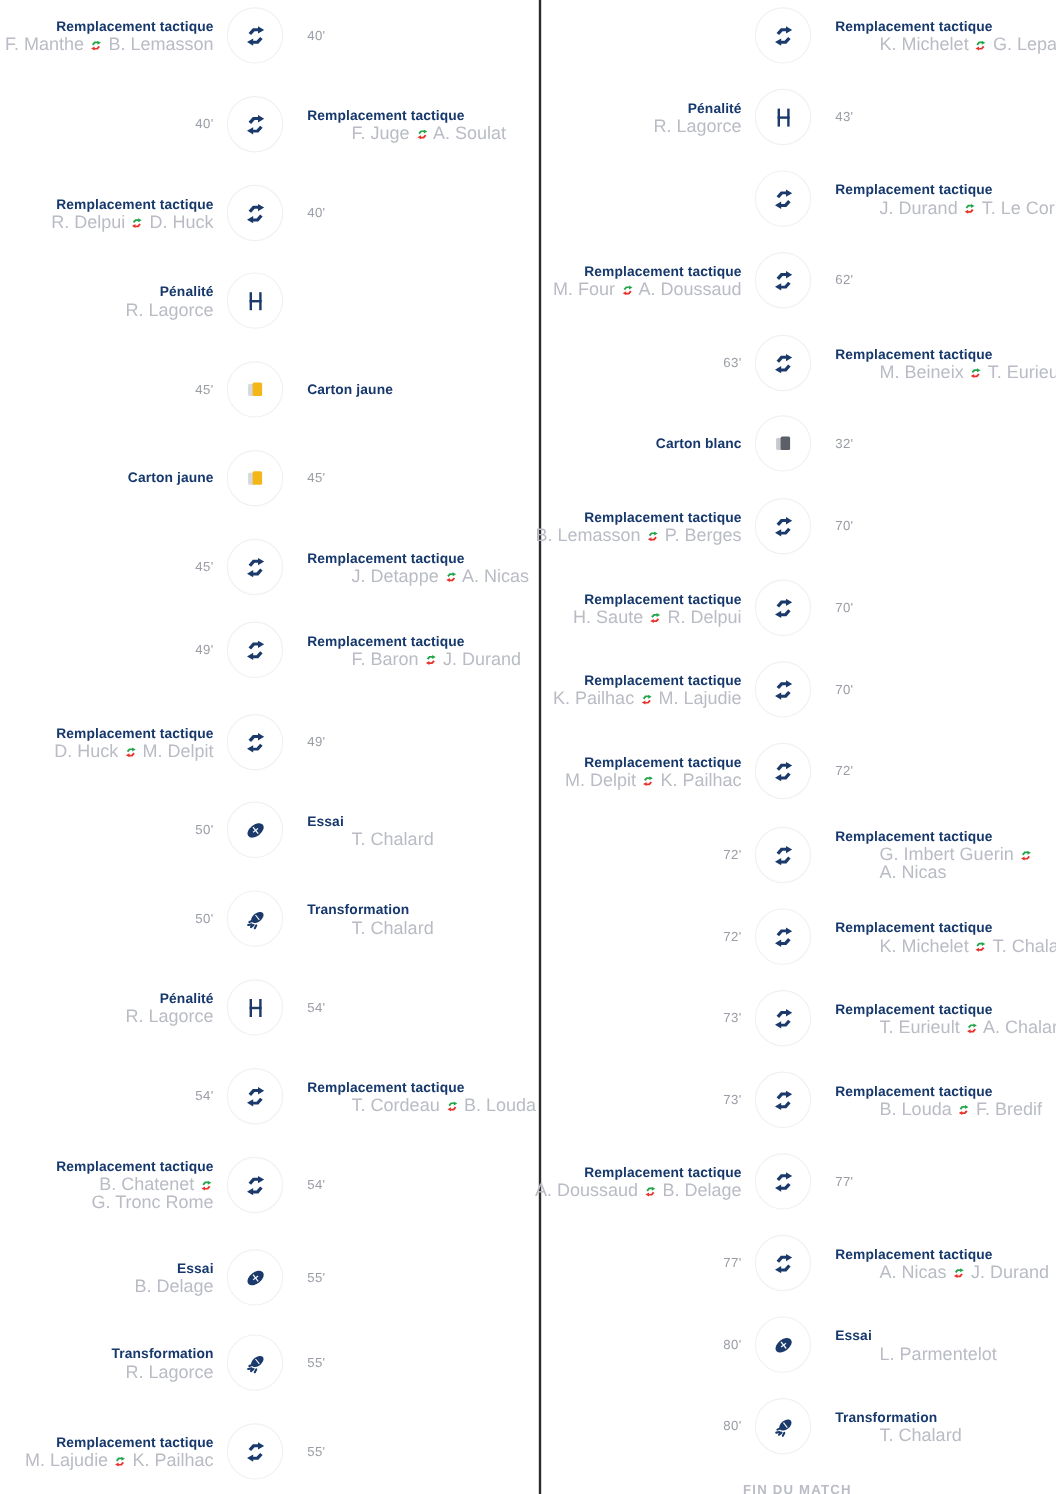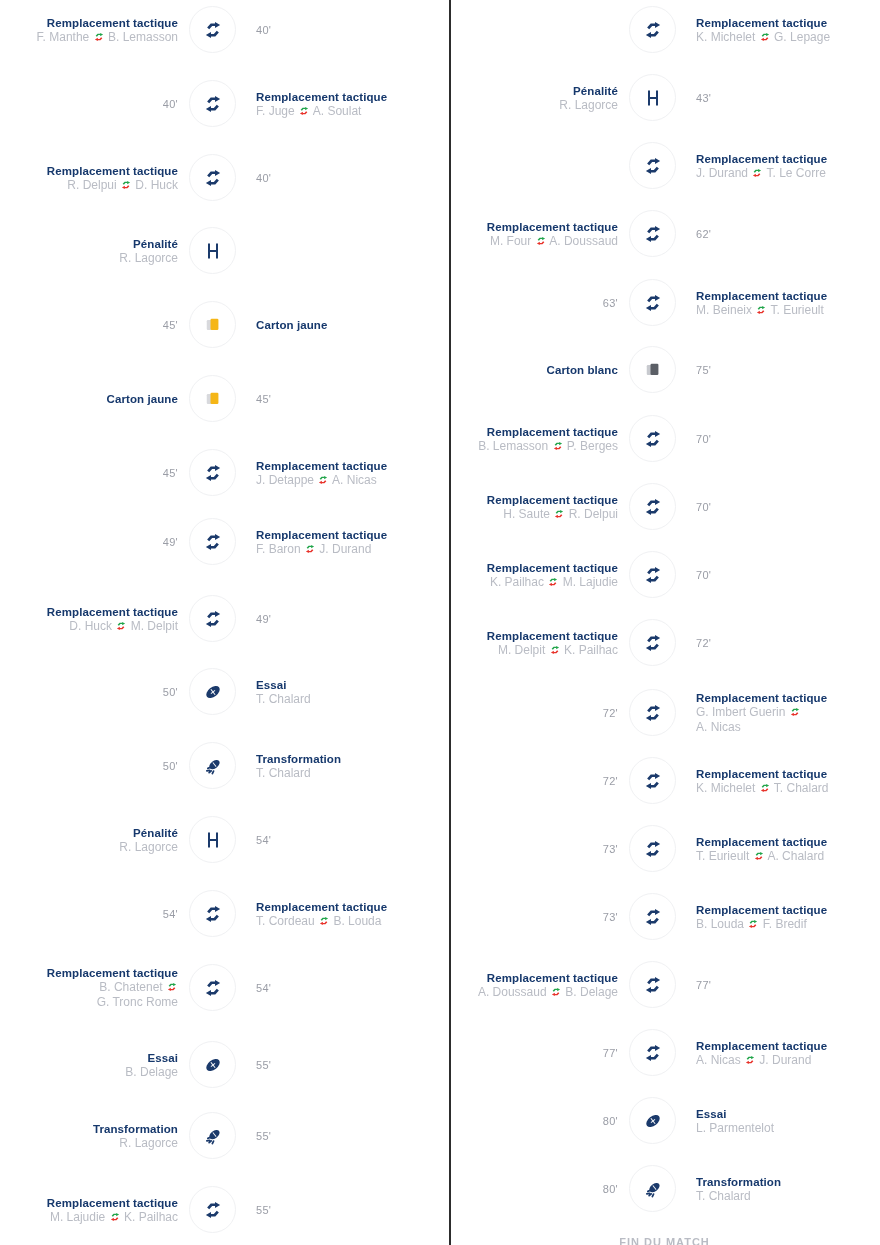--- a/index.html
+++ b/index.html
@@ -67,24 +67,25 @@
   }
   .ttl{
     font-size:11.5px;
     font-weight:bold;
     color:#16386c;
     letter-spacing:0.1px;
     line-height:14px;
     white-space:nowrap;
   }
   .sub{
-    font-size:12px;
+    font-size:15px;
     color:#b9bcc4;
     line-height:15px;
     white-space:nowrap;
+    margin-left:37px;
   }
   .sub .sw{
     display:inline-block;
     position:relative;
     width:10px;height:10px;
     vertical-align:-1px;
     margin:0 1px;
   }
   .min{
     font-size:11px;
@@ -537,21 +538,21 @@
         </div>
         <div class="badge">
           <span>
             <svg class="icon-svg" width="20" height="20" viewBox="0 0 24 24" aria-hidden="true">
               <rect x="4.5" y="6" width="8" height="12" rx="1.4" fill="#c8cacf"></rect>
               <rect x="9" y="4.5" width="9.5" height="13.5" rx="1.5" fill="#5b5f66"></rect>
             </svg>
           </span>
         </div>
         <div class="side-r">
-          <div class="min">75'</div>
+          <div class="min">32'</div>
         </div>
       </div>
       <div class="ev" style="top: 409px;">
         <div class="side-l">
           <div class="ttl">Remplacement tactique</div>
           <div class="sub">B. Lemasson <span class="sw"><svg width="10" height="10" viewBox="0 0 12 12" aria-hidden="true">
                 <path fill="#22a54b" d="M7.4 1.1l3.5 2-3.5 2V3.7H5.3L3.5 5.8 2 4.6 4.3 2h3.1V1.1z"></path>
                 <path fill="#e8322a" d="M4.6 10.9l-3.5-2 3.5-2v1.4h2.1l1.8-2.1L10 7.4 7.7 10H4.6v.9z"></path>
               </svg></span> P. Berges</div>
         </div>

